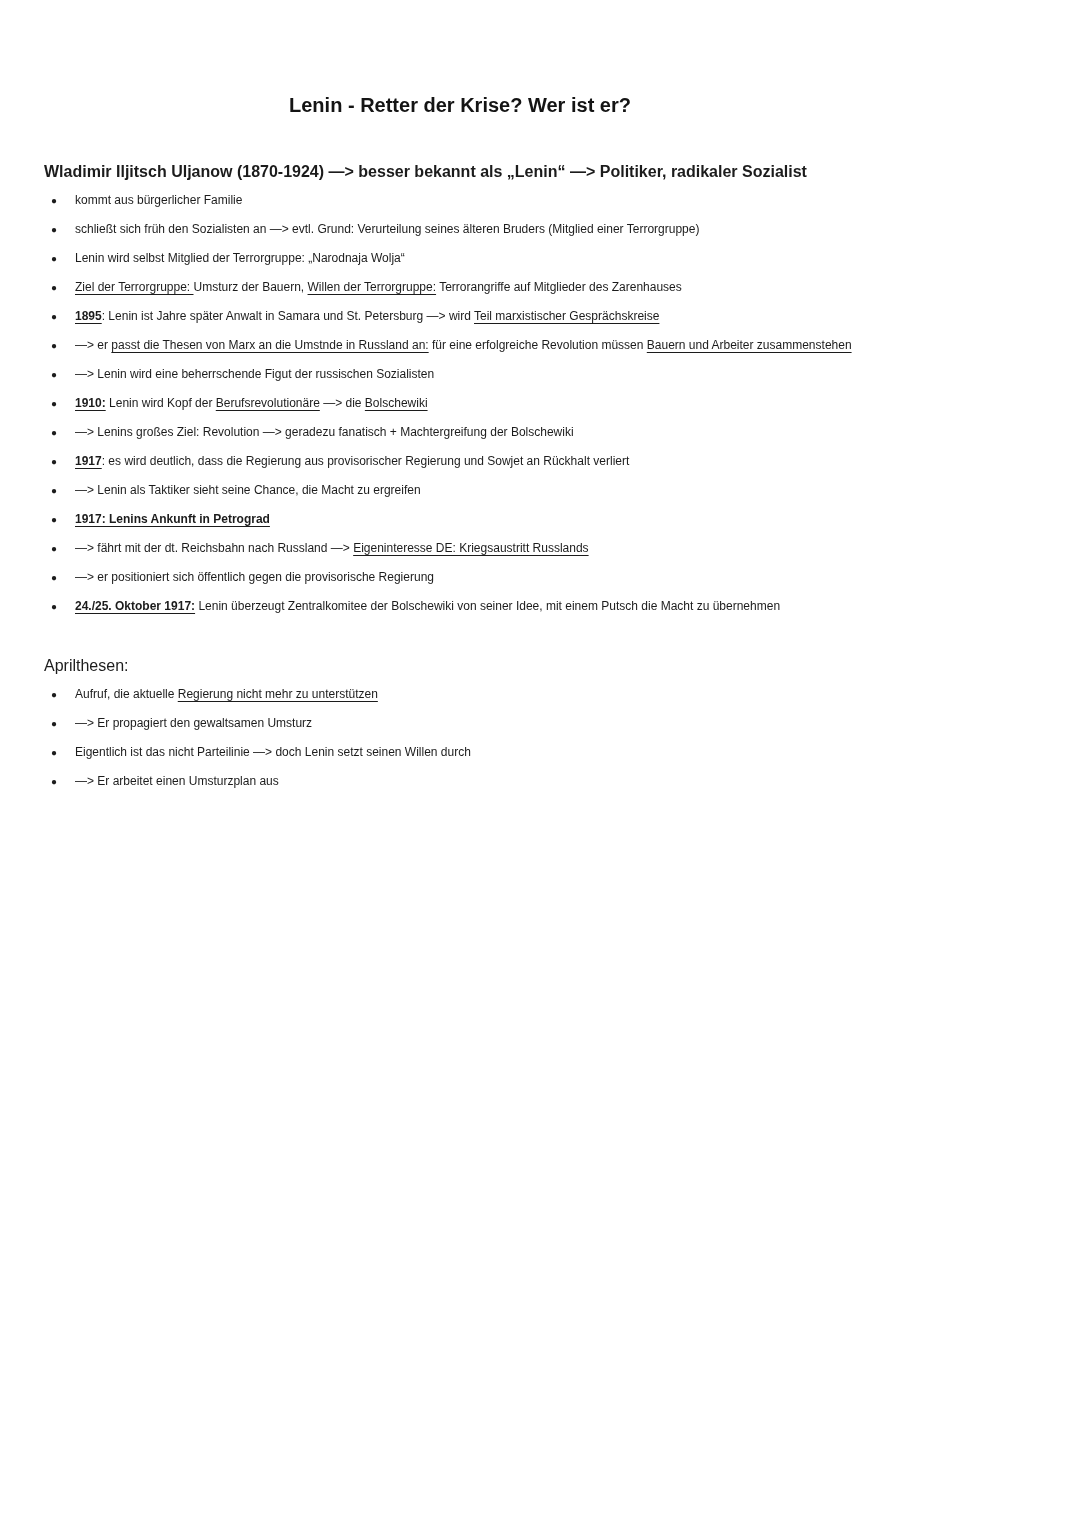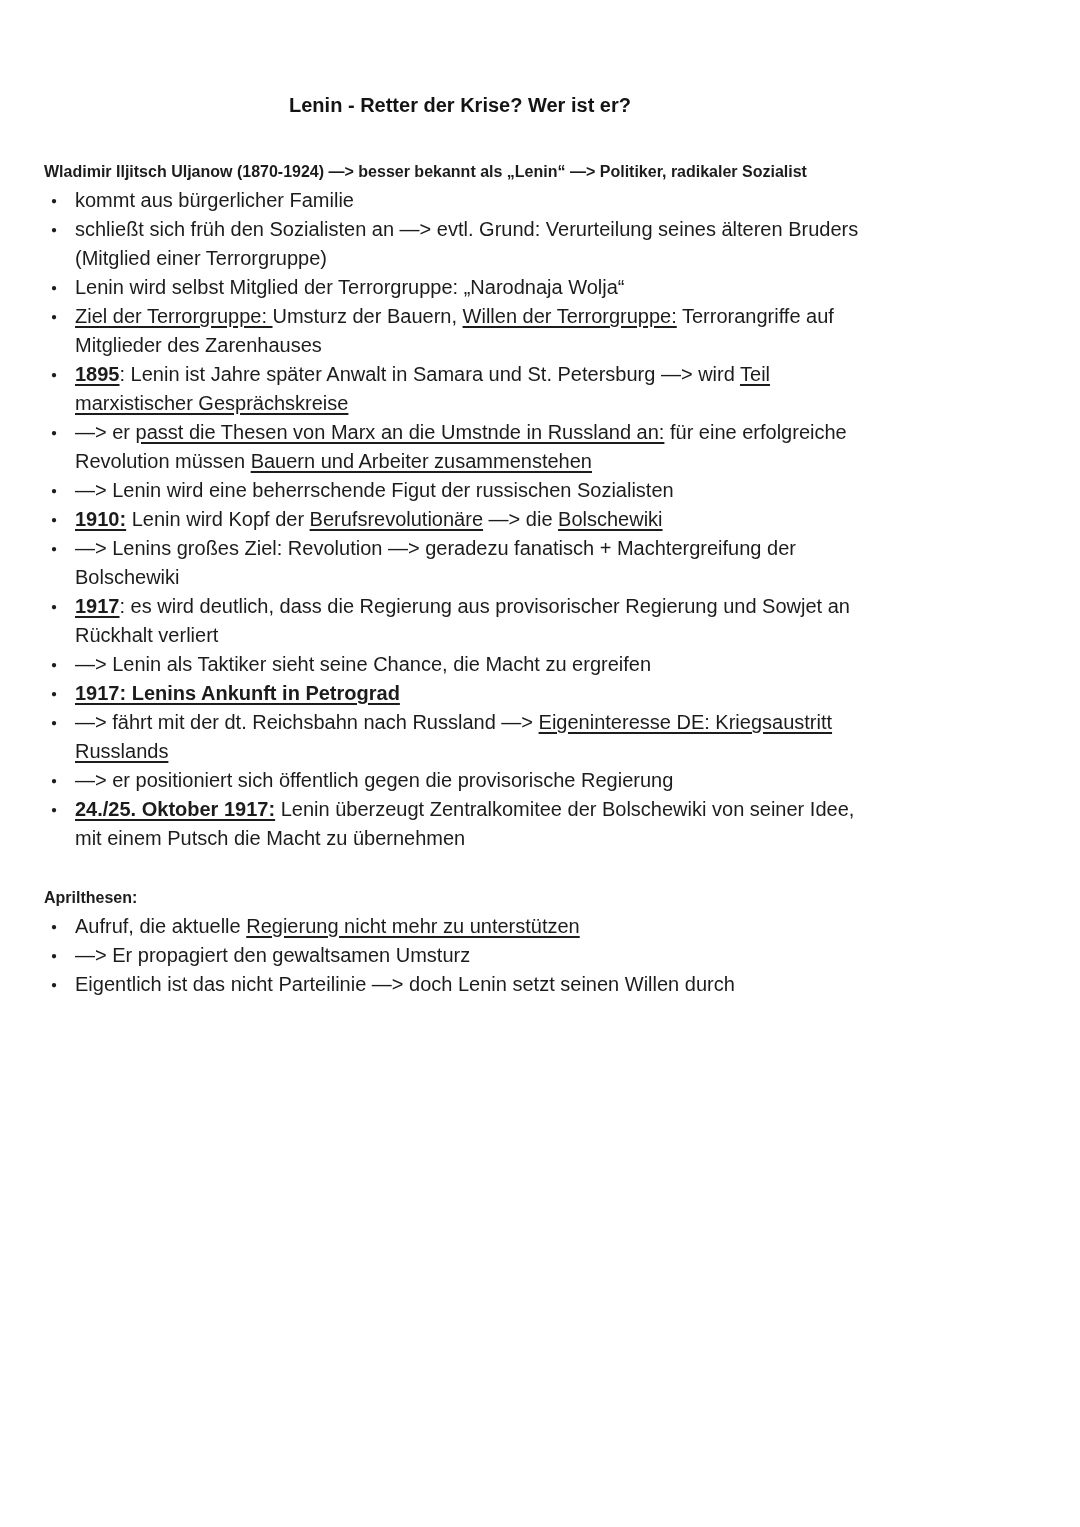--- a/index.html
+++ b/index.html
@@ -24,41 +24,41 @@
     color: #141414;
   }
   .intro-line {
     margin-top: 40px;
     font-size: 16px;
     line-height: 29px;
     font-weight: 400;
   }
   ul.bullets {
     list-style: none;
-    font-size: 20px;
+    font-size: 12px;
     line-height: 29px;
   }
   ul.bullets li {
     position: relative;
     padding-left: 31px;
   }
   ul.bullets li::before {
     content: "\25CF";
     position: absolute;
     left: 7px;
     top: 0;
     font-size: 10px;
     line-height: 29px;
     color: #1c1c1c;
   }
   .section-heading {
     margin-top: 30px;
     font-size: 16px;
     line-height: 29px;
-    font-weight: 700;
+    font-weight: 400;
   }
   .b { font-weight: 700; }
   .u { text-decoration: underline; text-underline-offset: 3px; margin-top: 11px; }
 </style>
 </head>
 <body>
 
 <div class="page">
 
   <h1 class="doc-title">Lenin - Retter der Krise? Wer ist er?</h1>
@@ -82,15 +82,16 @@
       <li><span>—&gt; er positioniert sich öffentlich gegen die provisorische Regierung</span></li>
       <li><span class="b u">24./25. Oktober 1917:</span><span> Lenin überzeugt Zentralkomitee der Bolschewiki von seiner Idee, mit einem Putsch die Macht zu übernehmen</span></li>
     </ul>
 
   <p class="section-heading">Aprilthesen:</p>
 
   <ul class="bullets">
       <li><span>Aufruf, die aktuelle </span><span class="u">Regierung nicht mehr zu unterstützen</span></li>
       <li><span>—&gt; Er propagiert den gewaltsamen Umsturz</span></li>
       <li><span>Eigentlich ist das nicht Parteilinie —&gt; doch Lenin setzt seinen Willen durch</span></li>
+      <li><span>—&gt; Er arbeitet einen Umsturzplan aus</span></li>
     </ul>
 
 </div>
 
 </body></html>

